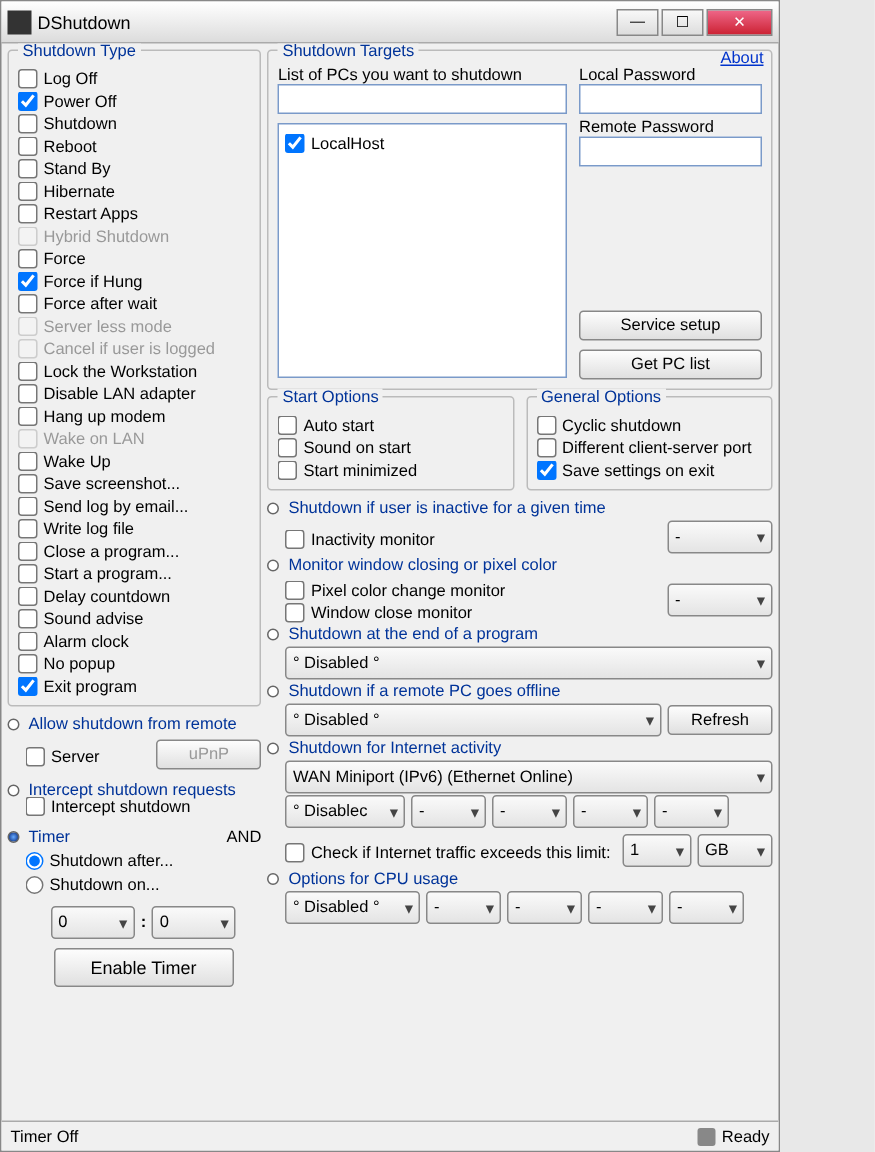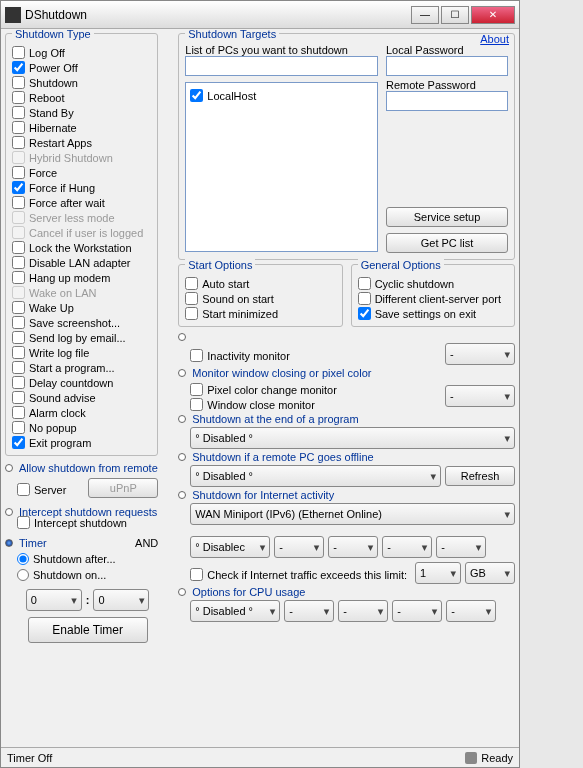--- a/index.html
+++ b/index.html
@@ -4,21 +4,21 @@
 <style>
 *{box-sizing:border-box;margin:0;padding:0;font-family:Tahoma,Arial,sans-serif;font-size:11px;color:#000}
 body{background:#e8e8e8;width:583px;height:768px;overflow:hidden}
 .window{width:520px;height:768px;background:#f0f0f0;border:1px solid #888;display:flex;flex-direction:column}
 .titlebar{height:28px;background:linear-gradient(#fff,#dcdcdc);display:flex;align-items:center;padding:0 4px;border-bottom:1px solid #aaa}
 .titlebar .icon{width:16px;height:16px;background:#333;margin-right:4px}
 .titlebar .ttl{flex:1;font-size:12px}
 .winbtns{display:flex;gap:0}
 .winbtn{width:28px;height:18px;border:1px solid #888;background:linear-gradient(#f8f8f8,#ddd);display:flex;align-items:center;justify-content:center;font-size:10px;margin-left:2px}
 .winbtn.close{background:linear-gradient(#e68,#c23);color:#fff;width:44px}
-.content{flex:1;display:flex;padding:4px;gap:20px;overflow:hidden}
+.content{flex:1;display:flex;padding:4px;gap:4px;overflow:hidden}
 .statusbar{height:20px;border-top:1px solid #aaa;display:flex;align-items:center;padding:0 6px;background:#f0f0f0}
 .statusbar .sep{flex:1}
 .statusbar .ico{width:12px;height:12px;background:#888;margin-right:4px;border-radius:2px}
 .fieldset{border:1px solid #bbb;border-radius:3px;padding:4px 6px 6px 6px;margin-bottom:4px}
 .fieldset>.lg{position:relative;top:-10px;background:#f0f0f0;padding:0 3px;display:inline-block;color:#003399}
 .lcol{width:186px;display:flex;flex-direction:column}
 .rcol{flex:1;display:flex;flex-direction:column;position:relative}
 .chk{display:flex;align-items:flex-end;gap:4px;height:15px;margin:0}
 .chk input{width:13px;height:13px}
 .chk label{white-space:nowrap}
@@ -139,20 +139,24 @@
             <div class="chk">
               <input type="checkbox" style="">
               <label>Send log by email...</label>
             </div>
             <div class="chk">
               <input type="checkbox" style="">
               <label>Write log file</label>
             </div>
             <div class="chk">
               <input type="checkbox" style="">
+              <label>Close a program...</label>
+            </div>
+            <div class="chk">
+              <input type="checkbox" style="">
               <label>Start a program...</label>
             </div>
             <div class="chk">
               <input type="checkbox" style="">
               <label>Delay countdown</label>
             </div>
             <div class="chk">
               <input type="checkbox" style="">
               <label>Sound advise</label>
             </div>
@@ -280,20 +284,21 @@
       <div class="chk">
                 <input type="checkbox" checked="" style="">
                 <label>Save settings on exit</label>
               </div>
      </div>
     </div>
    </div>
 
    <div class="sectrow">
           <span class="bullet"></span>
+          <span class="sectlbl">Shutdown if user is inactive for a given time</span>
         </div>
    <div class="row" style="padding-left:12px">
     <div class="chk">
             <input type="checkbox" style="">
             <label>Inactivity monitor</label>
           </div>
     <div style="flex:1"></div>
     <div class="sel" style="width:70px">
             <span>-</span>
           </div>
@@ -342,21 +347,21 @@
    </div>
 
    <div class="sectrow">
           <span class="bullet"></span>
           <span class="sectlbl">Shutdown for Internet activity</span>
         </div>
    <div style="padding-left:12px">
     <div class="sel">
             <span>WAN Miniport (IPv6) (Ethernet Online)</span>
           </div>
-    <div class="row" style="margin-top:11px">
+    <div class="row" style="margin-top:1px">
      <div class="sel" style="width:80px">
               <span>° Disablec</span>
             </div>
      <div class="sel" style="width:50px">
               <span>-</span>
             </div>
      <div class="sel" style="width:50px">
               <span>-</span>
             </div>
      <div class="sel" style="width:50px">

